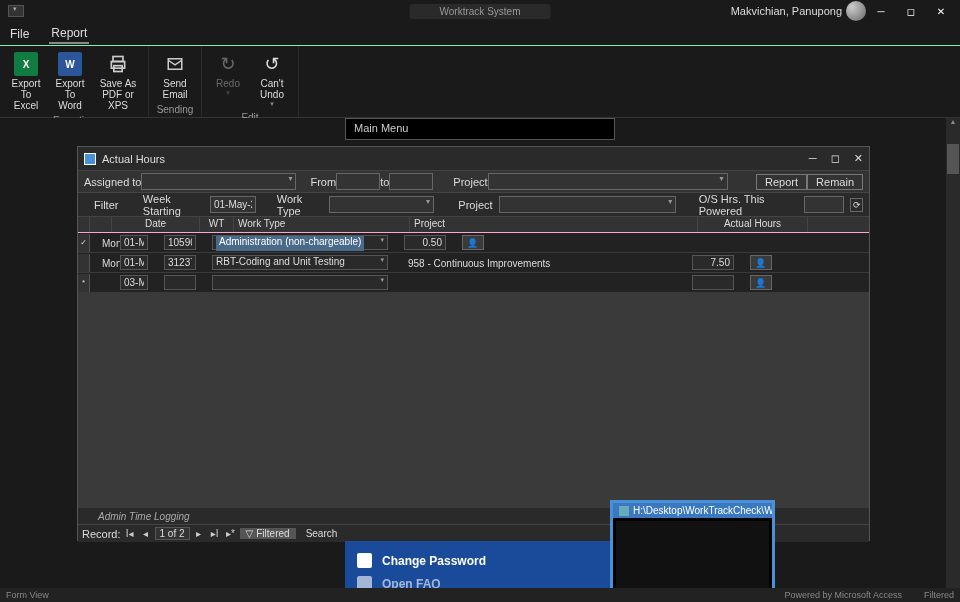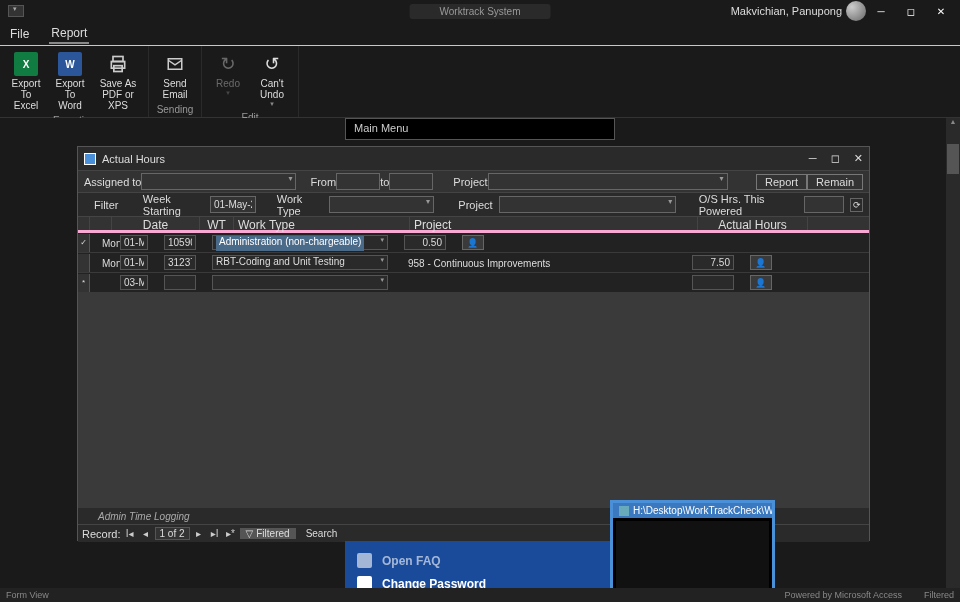--- a/index.html
+++ b/index.html
@@ -40,21 +40,21 @@
 
 .toprow { height: 22px; display: flex; align-items: center; gap: 0; padding: 3px 6px; background: #333; border-bottom: 1px solid #444; }
 .lbl { font-size: 11px; color: #ddd; }
 .combo { background: #333; border: 1px solid #666; height: 17px; position: relative; }
 .combo::after { content: '▾'; position: absolute; right: 3px; top: 0; font-size: 8px; color: #999; }
 .txt { background: #333; border: 1px solid #666; height: 17px; color: #ddd; padding: 0 3px; font-size: 10px; }
 .btn { background: #333; border: 1px solid #777; color: #ddd; font-size: 11px; padding: 1px 8px; cursor: pointer; }
 
 .filterrow { height: 24px; display: flex; align-items: center; gap: 6px; padding: 3px 6px; background: #2a2a2a; border-bottom: 1px solid #444; }
 
-.grid-header { height: 16px; display: flex; background: #333; border-bottom: 3px solid #f9a8d4; font-size: 12px; color: #ddd; }
+.grid-header { height: 16px; display: flex; background: #333; border-bottom: 1px solid #f9a8d4; font-size: 10px; color: #ddd; }
 .gh { border-right: 1px solid #444; padding: 1px 4px; }
 
 .grid-body { background: #222; }
 .grid-row { height: 20px; display: flex; align-items: center; border-bottom: 1px solid #3a3a3a; padding: 0 0; }
 .row-ind { width: 12px; height: 18px; background: #333; border-right: 1px solid #555; display: flex; align-items: center; justify-content: center; font-size: 8px; }
 .cell { padding: 0 8px; }
 .cell-input { background: #2a2a2a; border: 1px solid #555; height: 15px; color: #ddd; font-size: 10px; padding: 0 3px; width: 100%; }
 .cell-input.sel { background: #4a6a8a; color: #fff; }
 .cell-input.right { text-align: right; }
 .cell-combo { background: #2a2a2a; border: 1px solid #555; height: 15px; position: relative; color: #ddd; font-size: 10px; padding: 0 3px; }
@@ -288,27 +288,27 @@
       <span class="nav-txt">1 of 2</span>
       <span class="nav-btn">▸</span>
       <span class="nav-btn">▸I</span>
       <span class="nav-btn">▸*</span>
       <span class="filt-tag">▽ <span>Filtered</span></span>
       <span style="margin-left:8px">Search</span>
     </div>
   </div>
 
   <div class="bluepanel">
+    <div class="bp-item">
+      <div class="bp-box"></div>
+      <span>Change Password</span>
+    </div>
     <div class="bp-item" style="opacity:0.6">
       <div class="bp-box"></div>
       <span>Open FAQ</span>
-    </div>
-    <div class="bp-item">
-      <div class="bp-box"></div>
-      <span>Change Password</span>
     </div>
   </div>
 
   <div class="preview">
     <div class="preview-title">
       <div class="preview-icon"></div>
       <span>H:\Desktop\WorkTrackCheck\W...</span>
     </div>
     <div class="preview-body"></div>
   </div>

